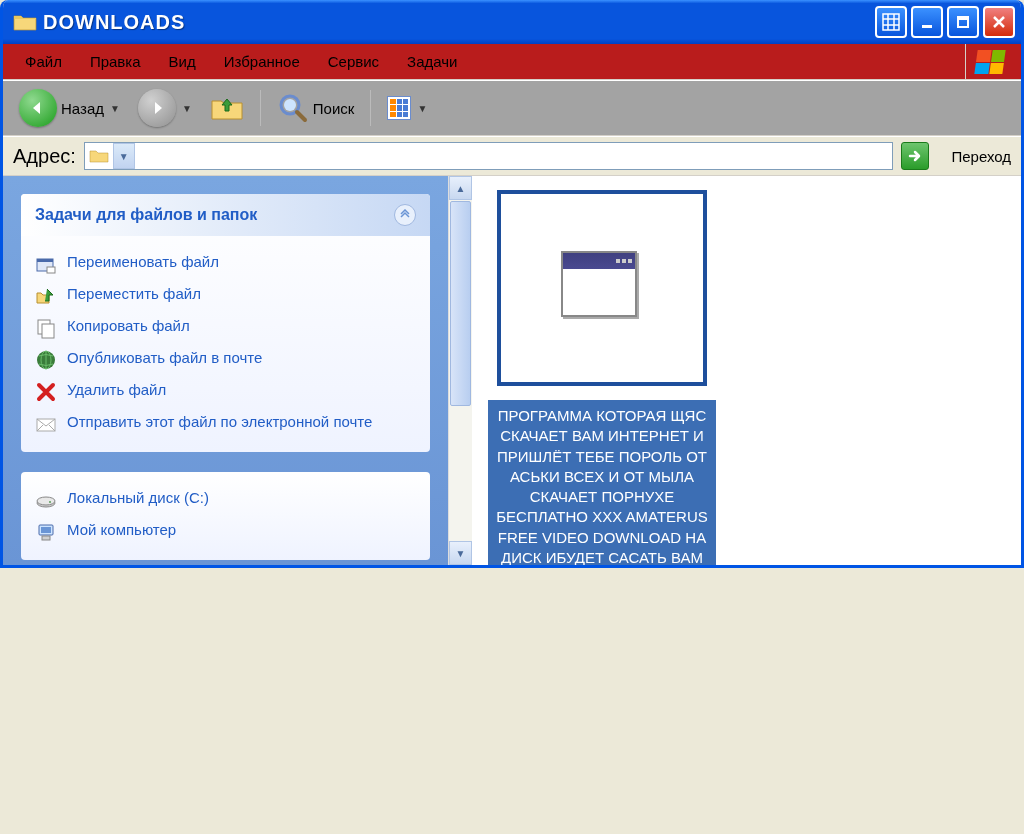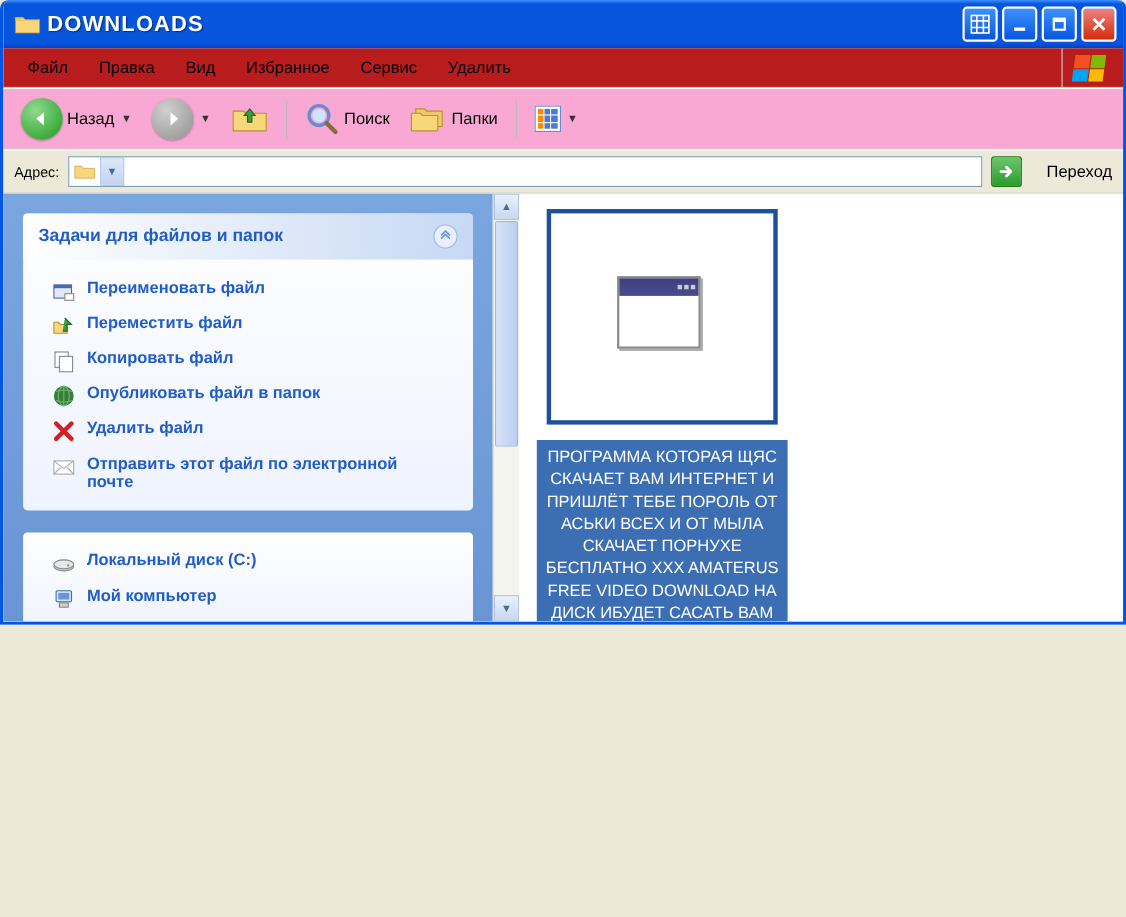--- a/index.html
+++ b/index.html
@@ -109,21 +109,21 @@
   gap: 1px;
   transform: skewX(-8deg);
 }
 .win-flag > div:nth-child(1) { background: #f25022; }
 .win-flag > div:nth-child(2) { background: #7fba00; }
 .win-flag > div:nth-child(3) { background: #00a4ef; }
 .win-flag > div:nth-child(4) { background: #ffb900; }
 
 .toolbar {
   height: 56px;
-  background: #f9a8d4;
+  background: #a3a3a3;
   border-top: 1px solid #fff;
   border-bottom: 1px solid #d4d0c8;
   display: flex;
   align-items: center;
   padding: 18px 10px;
   gap: 6px;
 }
 .tb-btn {
   display: flex;
   align-items: center;
@@ -179,21 +179,21 @@
 .addressbar {
   height: 40px;
   background: #ece9d8;
   border-top: 1px solid #fff;
   border-bottom: 1px solid #d4d0c8;
   display: flex;
   align-items: center;
   padding: 0 10px;
   gap: 8px;
 }
-.addr-label { font-size: 13px; }
+.addr-label { font-size: 20px; }
 .addr-input-wrap {
   flex: 1;
   height: 28px;
   background: white;
   border: 1px solid #7f9db9;
   display: flex;
   align-items: center;
   padding: 0 4px;
 }
 .addr-folder { width: 20px; height: 16px; margin-right: 4px; }
@@ -239,20 +239,21 @@
 .content {
   flex: 1;
   display: flex;
   overflow: hidden;
 }
 .sidebar {
   width: 445px;
   background: linear-gradient(to bottom, #7aa6e0 0%, #6a95d5 100%);
   padding: 18px;
   overflow: hidden;
+  text-align: center;
 }
 .task-panel {
   background: linear-gradient(to bottom, #fff, #eff3ff);
   border-radius: 4px;
   margin-bottom: 20px;
   overflow: hidden;
 }
 .panel-header {
   background: linear-gradient(to right, #fff, #c6d8f4);
   padding: 10px 14px;
@@ -270,22 +271,21 @@
   border-radius: 50%;
   border: 1px solid #a0b8e0;
   display: flex;
   align-items: center;
   justify-content: center;
   color: #6a95d5;
   font-size: 11px;
   background: #e8f0fc;
 }
 .panel-body {
-  padding: 12px 26px;
-  font-weight: bold;
+  padding: 12px 14px;
 }
 .task-item {
   display: flex;
   align-items: flex-start;
   gap: 10px;
   padding: 5px 0;
   color: #215dc6;
   font-size: 15px;
   cursor: pointer;
 }
@@ -424,21 +424,21 @@
       </div>
     </div>
   </div>
 
   <div class="menubar">
     <div class="menu-item">Файл</div>
     <div class="menu-item">Правка</div>
     <div class="menu-item">Вид</div>
     <div class="menu-item">Избранное</div>
     <div class="menu-item">Сервис</div>
-    <div class="menu-item">Удалить</div>
+    <div class="menu-item">Задачи</div>
     <div class="menubar-logo">
       <div class="win-flag">
           <div></div>
           <div></div>
           <div></div>
           <div></div>
         </div>
     </div>
   </div>
 
@@ -467,27 +467,20 @@
         </svg>
     </div>
     <div class="tb-sep"></div>
     <div class="tb-btn">
       <svg class="search-icon" viewBox="0 0 32 32">
           <circle cx="13" cy="13" r="9" fill="none" stroke="#6a8cce" stroke-width="3"></circle>
           <circle cx="13" cy="13" r="6" fill="#cde4ff"></circle>
           <line x1="20" y1="20" x2="28" y2="28" stroke="#8a6a3a" stroke-width="4" stroke-linecap="round"></line>
         </svg>
       <span>Поиск</span>
-    </div>
-    <div class="tb-btn">
-      <svg class="folder-icon-tb" viewBox="0 0 34 30">
-          <path d="M6 6 L6 22 L30 22 L30 8 L16 8 L14 6 Z" fill="#f0ca6a" stroke="#b89030"></path>
-          <path d="M2 10 L2 26 L26 26 L26 12 L12 12 L10 10 Z" fill="#f7d77a" stroke="#b89030"></path>
-        </svg>
-      <span>Папки</span>
     </div>
     <div class="tb-sep"></div>
     <div class="tb-btn">
       <div class="views-icon">
         <div class="dot"></div>
           <div class="line"></div>
           <div class="line"></div>
         <div class="dot"></div>
           <div class="line"></div>
           <div class="line"></div>
@@ -559,21 +552,21 @@
             <span>Копировать файл</span>
           </div>
           <div class="task-item">
             <div class="task-icon">
                 <svg width="22" height="22" viewBox="0 0 22 22">
                   <circle cx="11" cy="11" r="9" fill="#3a7c3a"></circle>
                   <path d="M4 7 Q11 4 18 7 M4 15 Q11 18 18 15 M11 2 L11 20" stroke="#6abc6a" stroke-width="1" fill="none"></path>
                   <ellipse cx="11" cy="11" rx="5" ry="9" fill="none" stroke="#6abc6a"></ellipse>
                 </svg>
               </div>
-            <span>Опубликовать файл в папок</span>
+            <span>Опубликовать файл в почте</span>
           </div>
           <div class="task-item">
             <div class="task-icon">
                 <svg width="22" height="22" viewBox="0 0 22 22">
                   <path d="M4 4 L18 18 M18 4 L4 18" stroke="#d42020" stroke-width="4" stroke-linecap="round"></path>
                 </svg>
               </div>
             <span>Удалить файл</span>
           </div>
           <div class="task-item">

